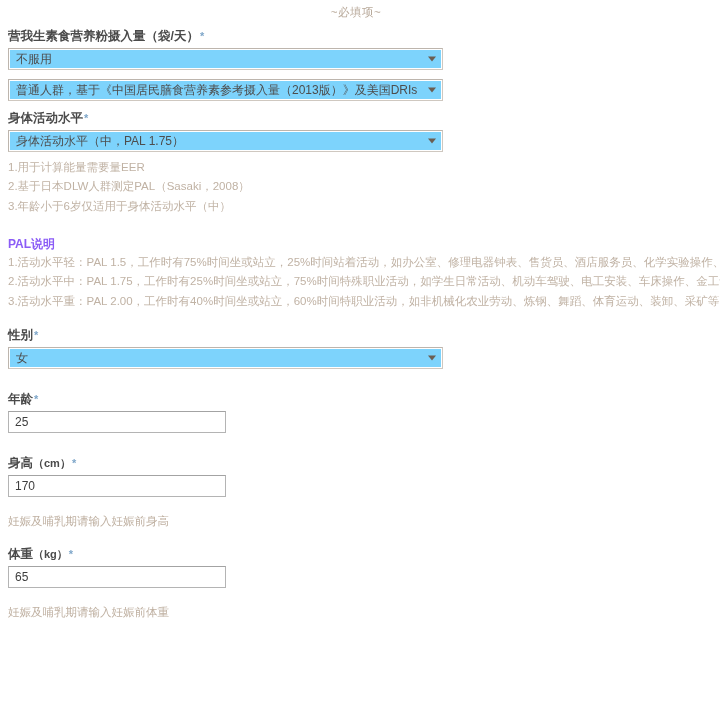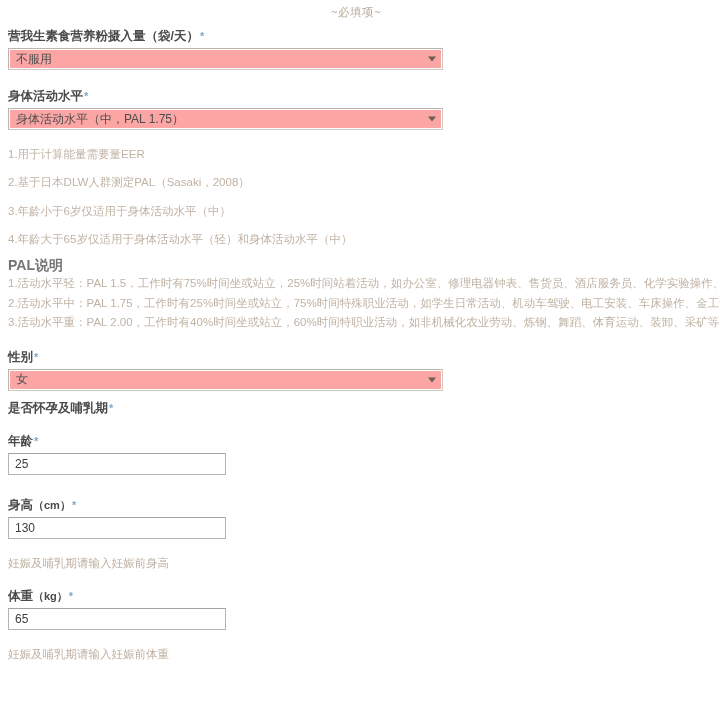--- a/index.html
+++ b/index.html
@@ -53,21 +53,21 @@
     font-size: 11px;
     vertical-align: top;
     margin-left: 1px;
   }
   .unit { font-weight: bold; font-size: 11px; }
 
   
   .select-wrap {
     position: relative;
     height: 22px;
-    background: #fca5a5;
+    background: #7dd3fc;
     border: 1px solid #bdb5ad;
     border-right-color: #cfc8c0;
     border-bottom-color: #cfc8c0;
     box-shadow: inset 0 0 0 1px #ffffff;
     display: flex;
     align-items: center;
   }
   .select-wrap .val {
     font-size: 12px;
     color: #4d4d4d;
@@ -107,28 +107,27 @@
     font-size: 11.5px;
     color: #bfb0a1;
     line-height: 17px;
     white-space: nowrap;
   }
   .note-line {
     font-size: 11.5px;
     color: #c0b2a4;
     line-height: 19.3px;
     white-space: nowrap;
-    margin-top: 9px;
   }
   .pal-title {
-    font-size: 14px;
-    color: #737373;
+    font-size: 12px;
+    color: #8b5cf6;
     font-weight: bold;
     line-height: 18px;
-    margin-top: 7px;
+    margin-top: 19px;
   }
   .pal-line {
     font-size: 11.5px;
     color: #c0b2a4;
     line-height: 19.5px;
     white-space: nowrap;
   }
 
   .gap-6 { height: 6px; }
   .gap-9 { height: 9px; }
@@ -146,69 +145,71 @@
   <div class="form">
 
     <div class="field-label"><span>营我生素食营养粉摄入量（袋/天）</span><span class="star">*</span></div>
     <div class="select-wrap sel-w-435">
       <span class="val">不服用</span>
       <span class="caret"></span>
     </div>
 
     <div class="gap-9"></div>
 
+    <div class="select-wrap sel-w-435">
+      <span class="val">普通人群，基于《中国居民膳食营养素参考摄入量（2013版）》及美国DRIs</span>
+      <span class="caret"></span>
+    </div>
 
     <div class="gap-9"></div>
 
     <div class="field-label"><span>身体活动水平</span><span class="star">*</span></div>
     <div class="select-wrap sel-w-435">
       <span class="val">身体活动水平（中，PAL 1.75）</span>
       <span class="caret"></span>
     </div>
 
     <div class="gap-6"></div>
 
     <div>
       <div class="note-line">1.用于计算能量需要量EER</div>
       <div class="note-line">2.基于日本DLW人群测定PAL（Sasaki，2008）</div>
       <div class="note-line">3.年龄小于6岁仅适用于身体活动水平（中）</div>
-      <div class="note-line">4.年龄大于65岁仅适用于身体活动水平（轻）和身体活动水平（中）</div>
     </div>
 
     <div class="pal-title">PAL说明</div>
     <div>
       <div class="pal-line">1.活动水平轻：PAL 1.5，工作时有75%时间坐或站立，25%时间站着活动，如办公室、修理电器钟表、售货员、酒店服务员、化学实验操作、讲课等</div>
       <div class="pal-line">2.活动水平中：PAL 1.75，工作时有25%时间坐或站立，75%时间特殊职业活动，如学生日常活动、机动车驾驶、电工安装、车床操作、金工切割等。</div>
       <div class="pal-line">3.活动水平重：PAL 2.00，工作时有40%时间坐或站立，60%时间特职业活动，如非机械化农业劳动、炼钢、舞蹈、体育运动、装卸、采矿等</div>
     </div>
 
     <div class="gap-16"></div>
 
     <div class="field-label"><span>性别</span><span class="star">*</span></div>
     <div class="select-wrap sel-w-435">
       <span class="val">女</span>
       <span class="caret"></span>
     </div>
 
     <div class="gap-9"></div>
 
-    <div class="field-label"><span>是否怀孕及哺乳期</span><span class="star">*</span></div>
 
     <div class="gap-13"></div>
 
     <div class="field-label"><span>年龄</span><span class="star">*</span></div>
     <div class="txt-input">
       <span>25</span>
     </div>
 
     <div class="gap-22"></div>
 
     <div class="field-label"><span>身高</span><span class="unit">（cm）</span><span class="star">*</span></div>
     <div class="txt-input">
-      <span>130</span>
+      <span>170</span>
     </div>
 
     <div class="gap-16"></div>
     <div class="hint">妊娠及哺乳期请输入妊娠前身高</div>
 
     <div class="gap-16"></div>
 
     <div class="field-label"><span>体重</span><span class="unit">（kg）</span><span class="star">*</span></div>
     <div class="txt-input">
       <span>65</span>

